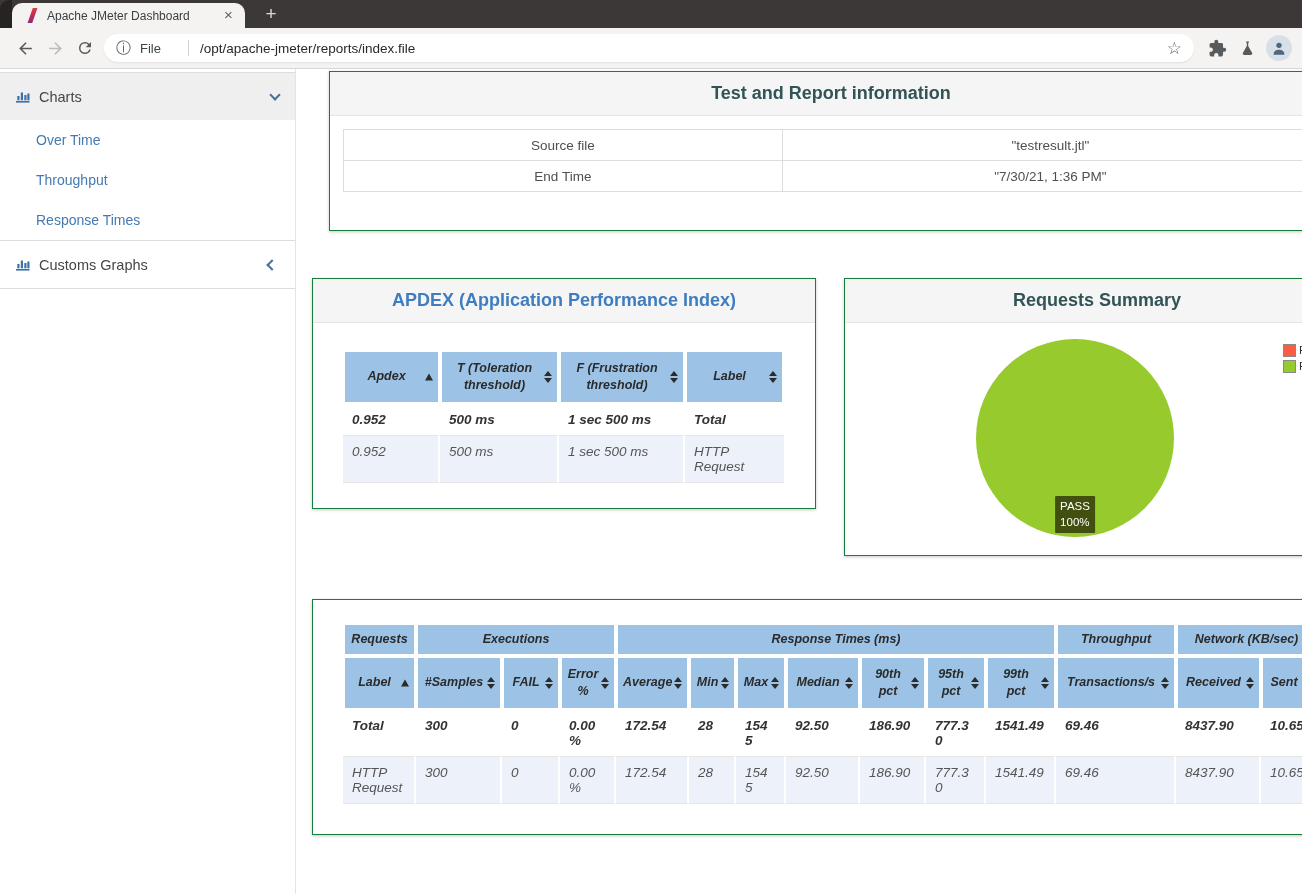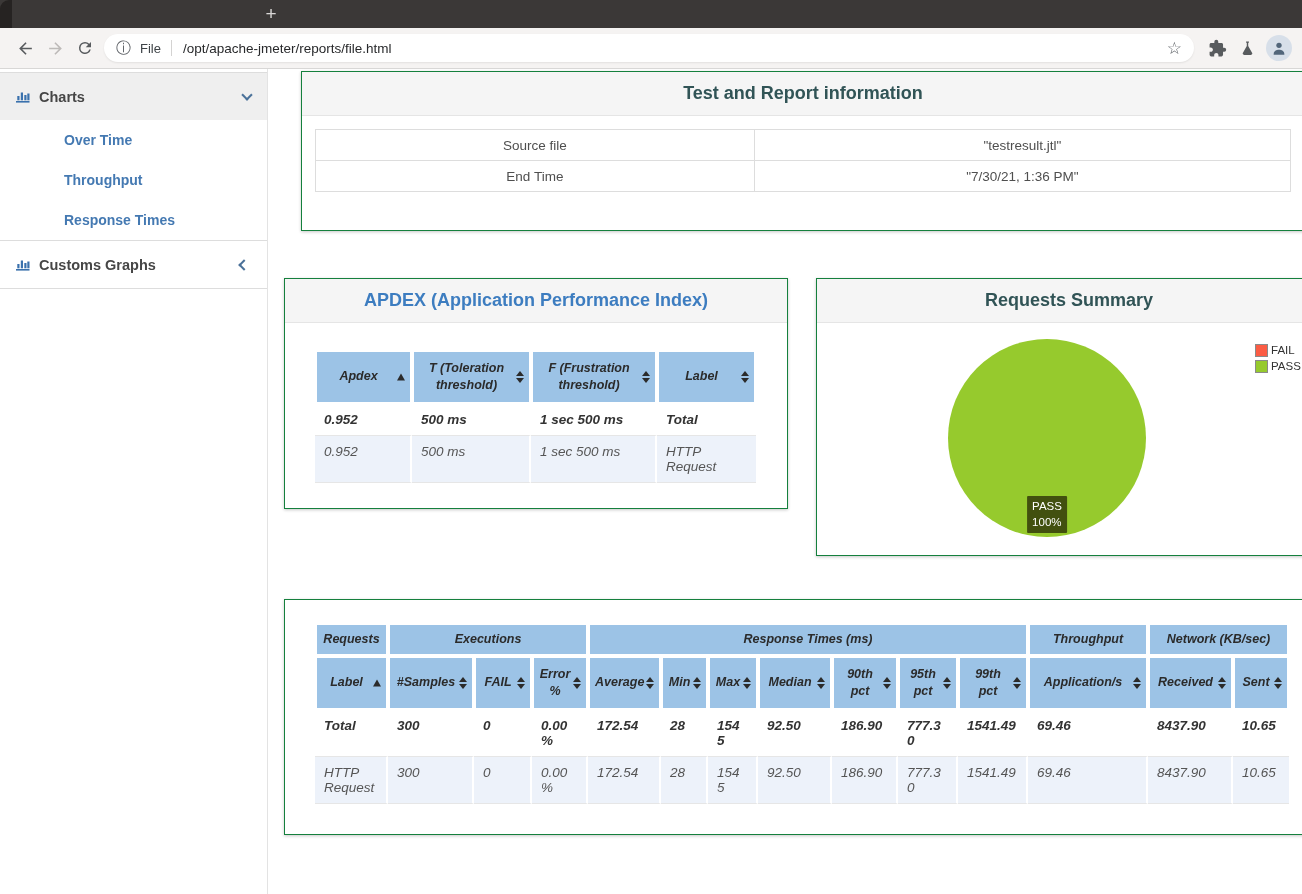--- a/index.html
+++ b/index.html
@@ -22,42 +22,42 @@
   .newtab { position: absolute; left: 257px; top: 0; width: 28px; height: 28px; color: #D9D7D6;
             font-size: 19px; line-height: 27px; text-align: center; }
 
   .toolbar { height: 40px; background: #F5F3F2; display: flex; align-items: center; padding: 0 10px; }
   .tb-btn { width: 30px; height: 30px; flex: none; display: flex; align-items: center; justify-content: center; border-radius: 50%; }
   .tb-btn svg { fill: #585B5E; }
   .tb-btn svg.disabled { fill: #BDBAB8; }
   .omnibox { flex: 1; height: 28px; background: #FFFFFF; border-radius: 14px; display: flex; align-items: center;
              padding: 0 12px; margin: 0 8px 0 4px; box-shadow: 0 1px 2px rgba(0,0,0,0.08); }
   .info-i { font-size: 15px; color: #5F6368; margin-right: 9px; }
-  .scheme { font-size: 13px; color: #3E4347; margin-right: 10px; }
+  .scheme { font-size: 13px; color: #3E4347; margin-right: 27px; }
   .divider { width: 1px; height: 16px; background: #D4D3D2; margin-right: 11px; }
   .url { font-size: 13.5px; color: #28292B; flex: 1; white-space: nowrap; overflow: hidden; }
   .star { font-size: 17px; color: #5F6368; margin-left: 8px; }
   .avatar { width: 26px; height: 26px; flex: none; border-radius: 50%; background: #D7DFE9;
             display: flex; align-items: center; justify-content: center; margin-left: 4px; }
 
   
   .page { height: 826px; border-top: 1px solid #D8D7D6; display: flex; background: #fff; }
-  .sidebar { width: 268px; flex: none; border-right: 1px solid #E3E3E3; padding-top: 3px; font-weight: bold; }
+  .sidebar { width: 296px; flex: none; border-right: 1px solid #E3E3E3; padding-top: 3px; }
   .nav-sec { border-top: 1px solid #DDDDDD; }
   .nav-sec.last { border-bottom: 1px solid #DDDDDD; }
   .nav-head { height: 47px; display: flex; align-items: center; padding: 0 16px; cursor: pointer; }
   .nav-head.active { background: #EFEFEF; }
   .nav-head .icon-chart { margin-right: 9px; flex: none; }
   .icon-chart rect { fill: #3A71AD; }
   .nav-label { font-size: 14.5px; color: #464646; }
   .chev { margin-left: auto; width: 8px; height: 8px; border-right: 2px solid #4A7199; border-bottom: 2px solid #4A7199; flex: none; }
   .chev.down { transform: rotate(45deg); margin-top: -4px; }
   .chev.left { transform: rotate(135deg); margin-right: 3px; }
   .nav-links a { display: block; padding: 10px 16px 10px 36px; font-size: 14px; line-height: 20px;
-                 color: #4479B2; text-decoration: none; cursor: pointer; margin-left: 28px; }
+                 color: #4479B2; text-decoration: none; cursor: pointer; }
 
   .main { flex: 1; position: relative; }
   .panel { background: #fff; border: 1px solid #15803d; box-shadow: 0 1px 3px rgba(0,0,0,0.22); }
   .panel-hd { background: #F5F5F5; border-bottom: 1px solid #E5E5E5; text-align: center;
               padding: 11px 8px; font-size: 18px; line-height: 21px; font-weight: bold; color: #315456; }
   .panel-hd.blue { color: #3D7DC0; }
 
   .panel-info { margin: 2px 17px 0 33px; }
   .bd-info { padding: 13px 13px 38px; text-align: center; }
   .info-table { width: 100%; border-collapse: collapse; }
@@ -106,20 +106,25 @@
   .bd-stats { padding: 23px 0 30px 30px; }
   .stats-table { width: 974px; }
 </style>
 </head>
 <body>
 
 <div class="screen">
 
   <div class="tabstrip">
     <div class="corner"></div>
+    <div class="tab">
+      <span class="favicon"></span>
+      <span class="tab-title">Apache JMeter Dashboard</span>
+      <span class="tab-close">×</span>
+    </div>
     <div class="newtab">+</div>
   </div>
 
   <div class="toolbar">
     <div class="tb-btn">
       <svg width="19" height="19" viewBox="0 0 24 24">
           <path d="M20 11H7.83l5.59-5.59L12 4l-8 8 8 8 1.41-1.41L7.83 13H20v-2z"></path>
         </svg>
     </div>
     <div class="tb-btn">
@@ -129,21 +134,21 @@
     </div>
     <div class="tb-btn">
       <svg width="18" height="18" viewBox="0 0 24 24">
           <path d="M17.65 6.35A7.95 7.95 0 0 0 12 4a8 8 0 1 0 7.73 10h-2.08A6 6 0 1 1 12 6c1.66 0 3.14.69 4.22 1.78L13 11h7V4l-2.35 2.35z"></path>
         </svg>
     </div>
     <div class="omnibox">
       <span class="info-i">ⓘ</span>
       <span class="scheme">File</span>
       <span class="divider"></span>
-      <span class="url">/opt/apache-jmeter/reports/file.html</span>
+      <span class="url">/opt/apache-jmeter/reports/index.file</span>
       <span class="star">☆</span>
     </div>
     <div class="tb-btn">
       <svg width="19" height="19" viewBox="0 0 24 24" fill="#4A4D50">
           <path d="M20.5 11H19V7c0-1.1-.9-2-2-2h-4V3.5a2.5 2.5 0 0 0-5 0V5H4c-1.1 0-2 .9-2 2v3.8h1.5c1.5 0 2.7 1.2 2.7 2.7S5 16.2 3.5 16.2H2V20c0 1.1.9 2 2 2h3.8v-1.5c0-1.5 1.2-2.7 2.7-2.7s2.7 1.2 2.7 2.7V22H17c1.1 0 2-.9 2-2v-4h1.5a2.5 2.5 0 0 0 0-5z"></path>
         </svg>
     </div>
     <div class="tb-btn">
       <svg width="17" height="17" viewBox="0 0 24 24" fill="#4A4D50">
           <path d="M10 2h4v2h-1v4.6l5.2 9A2 2 0 0 1 16.47 21H7.53a2 2 0 0 1-1.73-3.4L11 8.6V4h-1V2z"></path>
@@ -312,21 +317,21 @@
                 <th><span>#Samples</span><span class="sort both"></span></th>
                 <th><span>FAIL</span><span class="sort both"></span></th>
                 <th><span>Error %</span><span class="sort both"></span></th>
                 <th><span>Average</span><span class="sort both"></span></th>
                 <th><span>Min</span><span class="sort both"></span></th>
                 <th><span>Max</span><span class="sort both"></span></th>
                 <th><span>Median</span><span class="sort both"></span></th>
                 <th><span>90th pct</span><span class="sort both"></span></th>
                 <th><span>95th pct</span><span class="sort both"></span></th>
                 <th><span>99th pct</span><span class="sort both"></span></th>
-                <th><span>Application/s</span><span class="sort both"></span></th>
+                <th><span>Transactions/s</span><span class="sort both"></span></th>
                 <th><span>Received</span><span class="sort both"></span></th>
                 <th><span>Sent</span><span class="sort both"></span></th>
               </tr>
             </thead>
             <tbody>
               <tr class="total">
                 <td>Total</td>
                 <td>300</td>
                 <td>0</td>
                 <td>0.00%</td>

